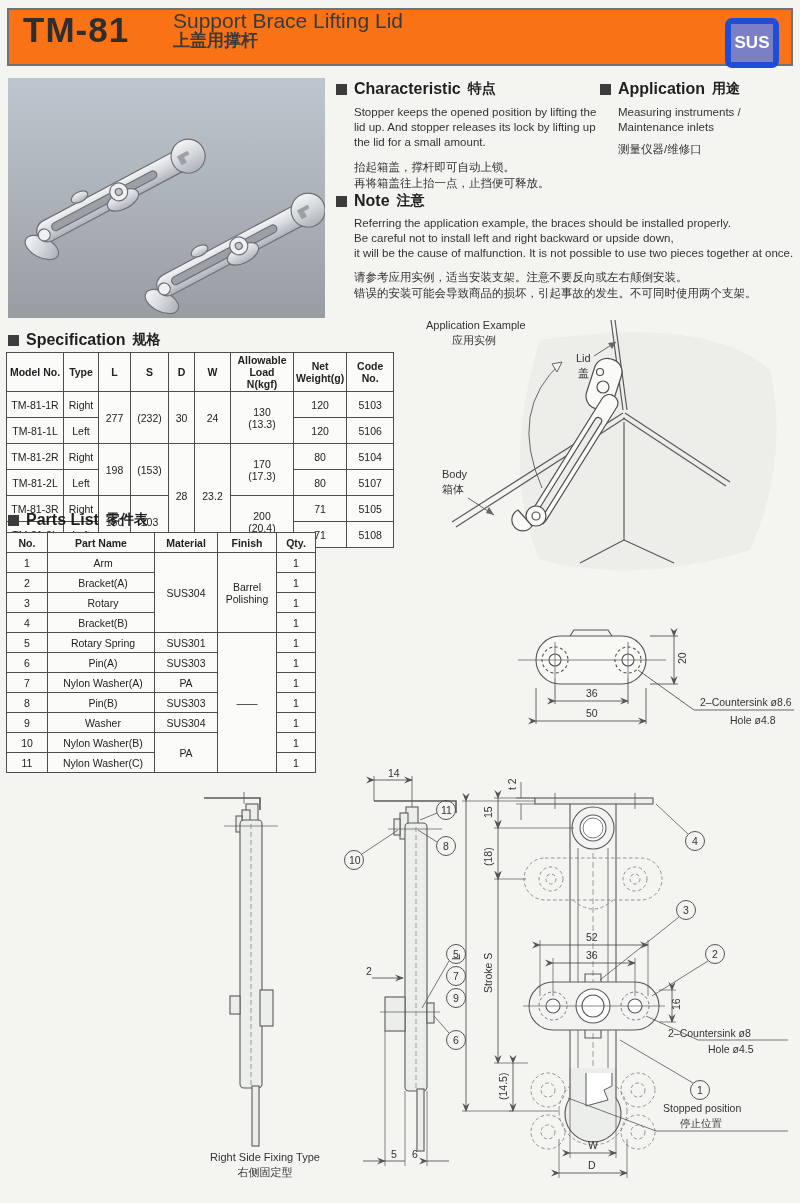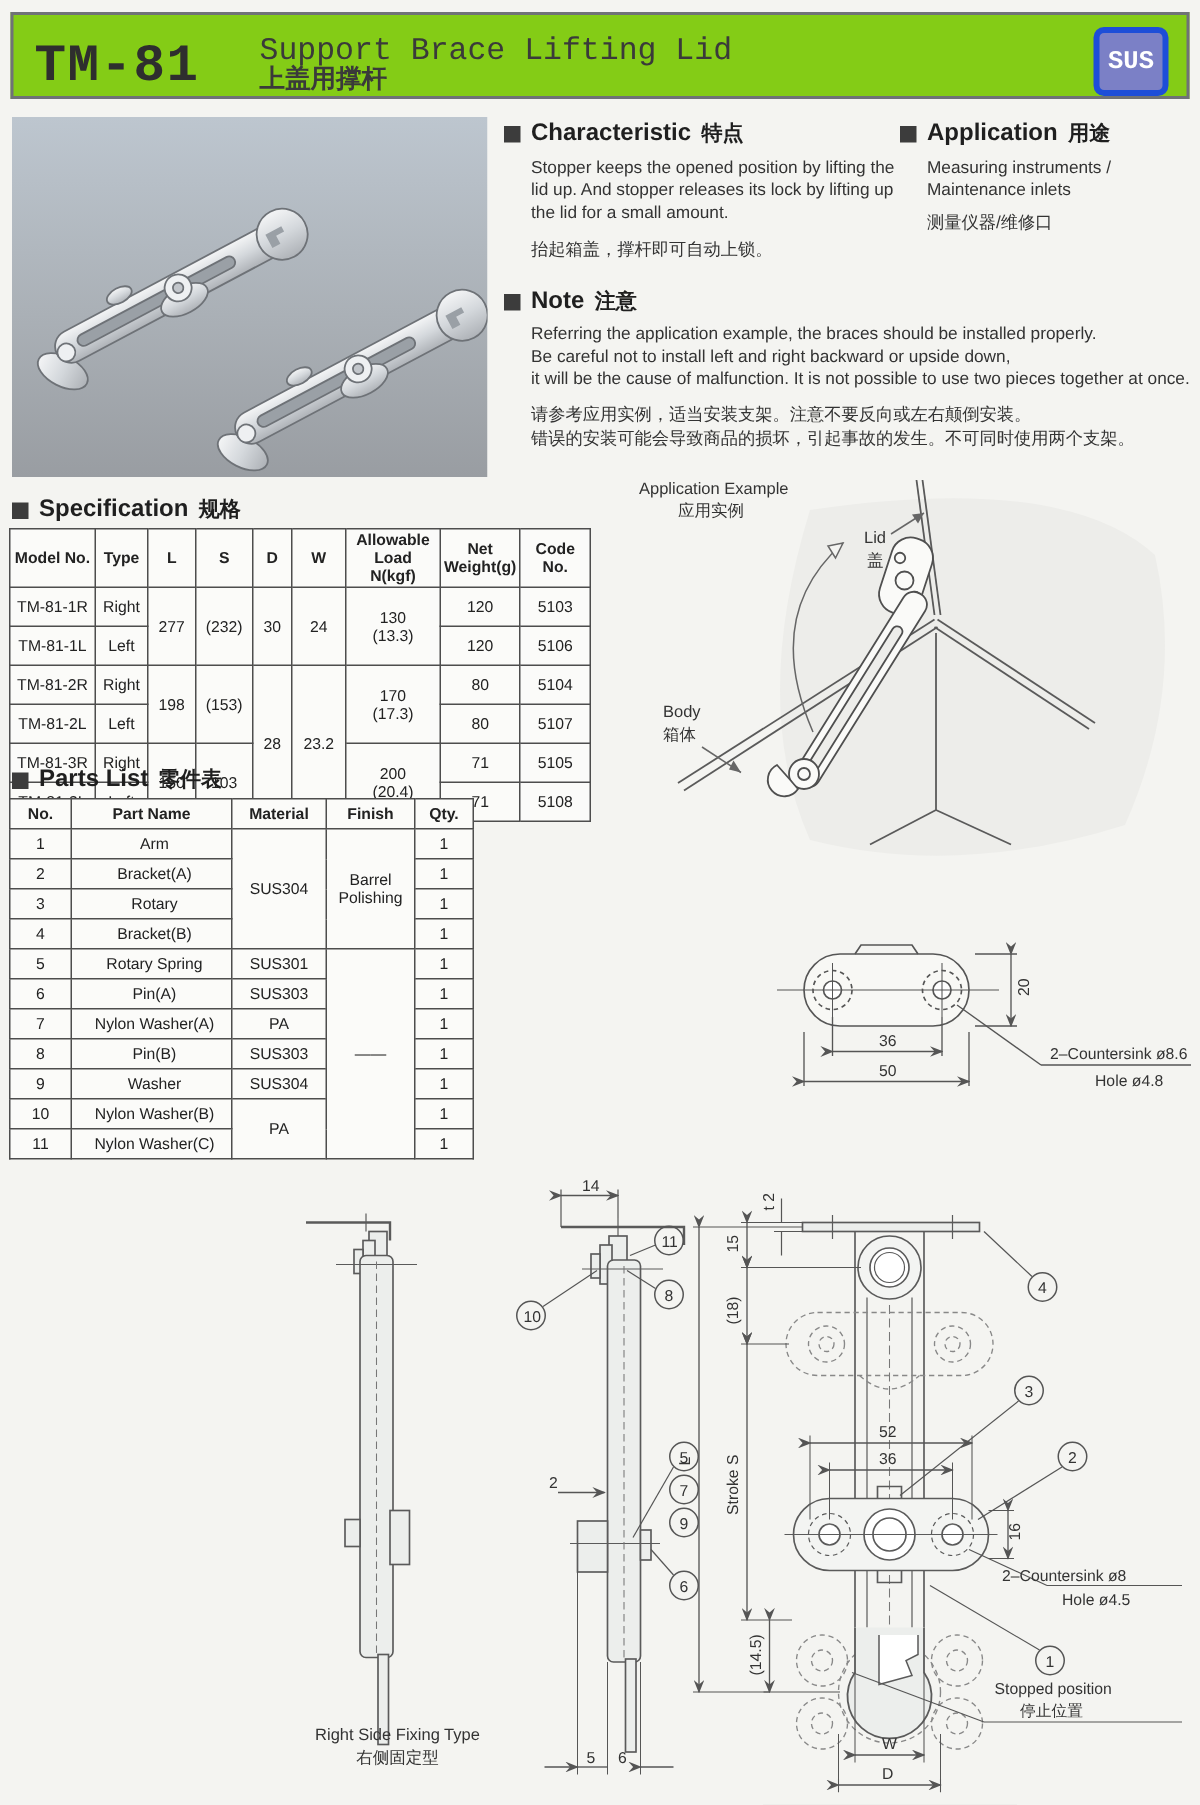--- a/index.html
+++ b/index.html
@@ -1,26 +1,26 @@
 <!DOCTYPE html>
 <html><head>
 <meta charset="utf-8">
 <style>
   html,body{margin:0;padding:0;background:#e9e9e6;}
   .page{position:relative;width:800px;height:1203px;background:#f4f4f1;
         font-family:"Liberation Sans",sans-serif;color:#2b2b2b;overflow:hidden;}
   .abs{position:absolute;}
   
-  .hdr{left:7px;top:8px;width:782px;height:54px;background:#84cc16;border:2px solid #6f7276;
-       display:flex;align-items:flex-end;font-family:Liberation Mono, monospace;}
+  .hdr{left:7px;top:8px;width:782px;height:54px;background:#f97316;border:2px solid #6f7276;
+       display:flex;align-items:flex-start;}
   .hdr-model{font-size:35px;font-weight:bold;letter-spacing:1px;color:#2e2e2e;margin-left:14px;width:150px;}
   .hdr-titles{display:flex;flex-direction:column;line-height:1.05;}
   .hdr-title{font-size:21px;color:#3a3a3a;}
   .hdr-title-cn{font-size:17px;color:#3a3a3a;font-weight:bold;}
-  .sus{position:absolute;right:12px;top:8px;width:42px;height:38px;background:#7b80c6;border:4px solid #1d4ed8;
+  .sus{position:absolute;right:12px;top:8px;width:42px;height:38px;background:#7b80c6;border:6px solid #1d4ed8;
        border-radius:7px;color:#fff;font-weight:bold;font-size:17px;display:flex;align-items:center;justify-content:center;}
   
   .sec{display:flex;align-items:center;gap:7px;font-weight:bold;font-size:16px;color:#1f1f1f;}
   .sq{width:11px;height:11px;background:#3c3c3c;display:inline-block;}
   .sec .cn{font-size:14px;font-weight:bold;}
   .body-en{font-size:11.5px;line-height:1.32;color:#333;}
   .body-cn{font-size:11.5px;line-height:1.45;color:#333;}
   
   table{border-collapse:collapse;background:#fbfbf9;}
   th,td{border:1px solid #4d4d4d;font-size:10.5px;color:#222;text-align:center;padding:1px 2px;}
@@ -91,20 +91,21 @@
 
   <div class="abs" style="left:336px;top:80px;width:262px;">
     <div class="sec">
       <span class="sq"></span>
       <span>Characteristic</span>
       <span class="cn">特点</span>
     </div>
     <div class="body-en" style="margin:7px 0 0 18px;">Stopper keeps the opened position by lifting the lid up. And stopper releases its lock by lifting up the lid for a small amount.</div>
     <div class="body-cn" style="margin:8px 0 0 18px;">
       <div>抬起箱盖，撑杆即可自动上锁。</div>
+      <div>再将箱盖往上抬一点，止挡便可释放。</div>
     </div>
   </div>
 
   <div class="abs" style="left:600px;top:80px;width:195px;">
     <div class="sec">
       <span class="sq"></span>
       <span>Application</span>
       <span class="cn">用途</span>
     </div>
     <div class="body-en" style="margin:7px 0 1px 18px;">
@@ -373,21 +374,21 @@
           <line x1="216" y1="112" x2="316" y2="112"></line>
       </g>
       <text x="108" y="99">36</text>
       <text x="108" y="119">50</text>
       <text x="208" y="66" transform="rotate(-90 208 66)">20</text>
       <text x="222" y="108">2–Countersink ø8.6</text>
       <text x="252" y="126">Hole ø4.8</text>
     </svg>
   </div>
 
-  <div class="abs" style="left:8px;top:785px;">
+  <div class="abs" style="left:8px;top:768px;">
     <svg width="784" height="410" font-size="10.5">
       <defs>
         <marker id="ar2" markerWidth="10" markerHeight="8" refX="9" refY="4" orient="auto">
           <path d="M10 4 L0 0 L3.5 4 L0 8 Z" fill="#555"></path>
         </marker>
       </defs>
 
       <g>
         <g stroke="#5a5a5a" stroke-width="1.1" fill="#eceeec">
           <path d="M196 30 L252 30 L252 42" fill="none" stroke-width="1.6"></path>

